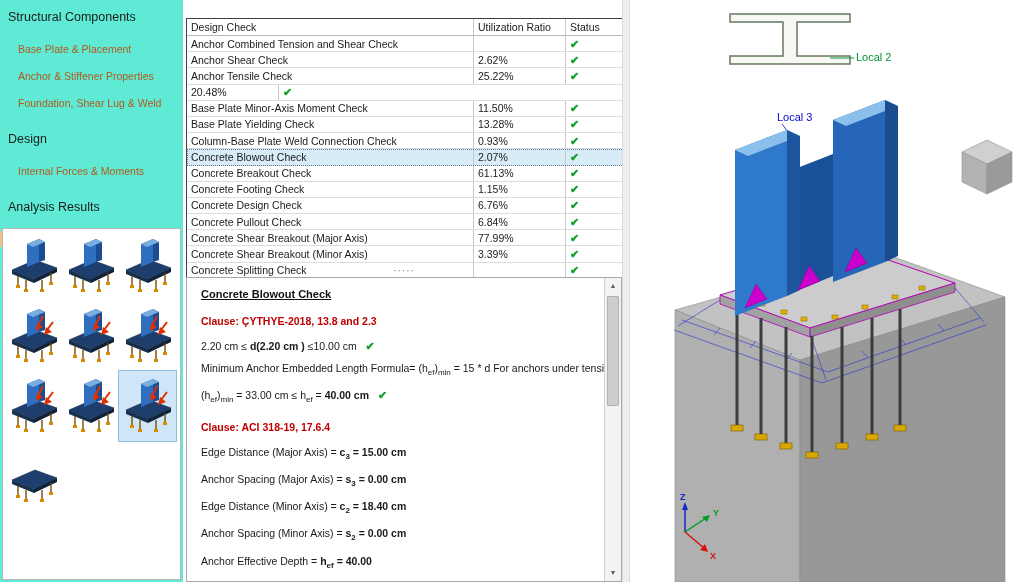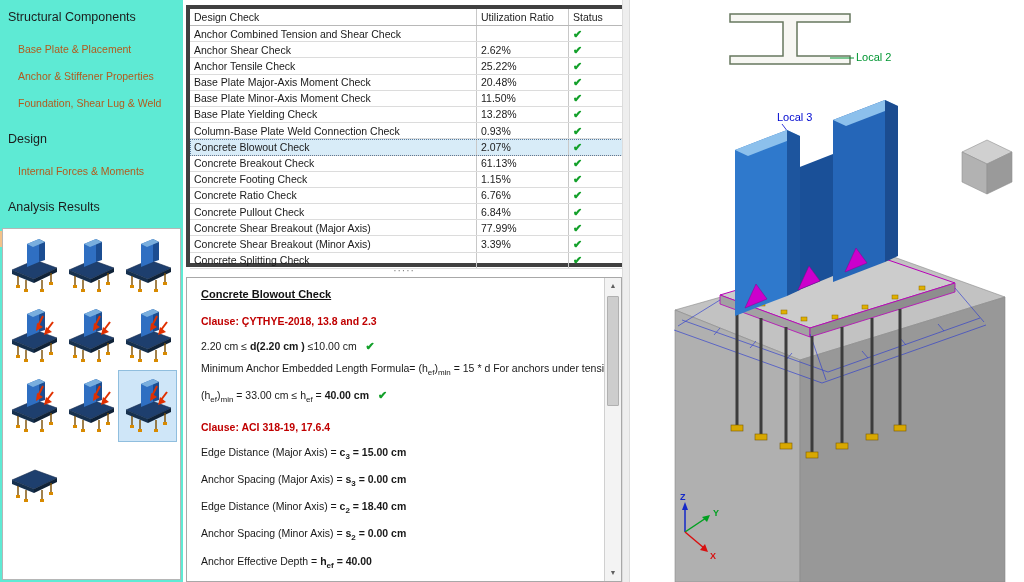--- a/index.html
+++ b/index.html
@@ -13,21 +13,21 @@
   .side-item{font-size:10.5px;padding:2px 8px 2px 18px;margin:11px 0;cursor:default;white-space:nowrap}
   .side-item.link{color:#b35a1d}
   .side-item.plain{color:#2a2a2a}
   .side-item.active{color:#2a2a2a;text-decoration:underline;background:#f3c289;width:153px}
   #thumb-grid{position:absolute;left:2px;top:228px;width:179px;height:352px;border:1px solid #b6b6b6;
     display:grid;grid-template-columns:repeat(3,57px);grid-auto-rows:70px;padding:2px;background:#fff}
   .thumb{display:flex;align-items:center;justify-content:center}
   .thumb.selected{background:#cfe6f8;outline:1px solid #90bede}
 
   
-  .table-panel{position:absolute;left:186px;top:5px;width:516px;height:262px;border:4px solid #404040;background:#fff}
+  .table-panel{position:absolute;left:186px;top:18px;width:516px;height:262px;border:1px solid #404040;background:#fff}
   .t-header,.t-row{display:flex;width:calc(100% - 17px);font-size:10.5px;white-space:nowrap}
   .t-header{height:17px;border-bottom:1px solid #b8b8b8;color:#222}
   .t-row{height:16.2px;border-bottom:1px solid #dcdcdc}
   .cell{padding:1.5px 4px;overflow:hidden}
   .col-check{flex:0 0 287px;border-right:1px solid #c8c8c8}
   .col-ratio{flex:0 0 92px;border-right:1px solid #c8c8c8}
   .col-status{flex:1;text-align:left}
   .t-row.selected{background:#d8ecf8;outline:1px dotted #5a7a9a;outline-offset:-1px}
   .chk{color:#13a02a;font-weight:bold;font-size:11px}
 
@@ -355,21 +355,20 @@
           <div class="cell col-check">Anchor Shear Check</div>
           <div class="cell col-ratio">2.62%</div>
           <div class="cell col-status"><span class="chk">✔</span></div>
         </div>
         <div class="t-row">
           <div class="cell col-check">Anchor Tensile Check</div>
           <div class="cell col-ratio">25.22%</div>
           <div class="cell col-status"><span class="chk">✔</span></div>
         </div>
         <div class="t-row">
-          <div class="cell col-check">Base Plate Major-Axis Moment Check</div>
           <div class="cell col-ratio">20.48%</div>
           <div class="cell col-status"><span class="chk">✔</span></div>
         </div>
         <div class="t-row">
           <div class="cell col-check">Base Plate Minor-Axis Moment Check</div>
           <div class="cell col-ratio">11.50%</div>
           <div class="cell col-status"><span class="chk">✔</span></div>
         </div>
         <div class="t-row">
           <div class="cell col-check">Base Plate Yielding Check</div>
@@ -390,21 +389,21 @@
           <div class="cell col-check">Concrete Breakout Check</div>
           <div class="cell col-ratio">61.13%</div>
           <div class="cell col-status"><span class="chk">✔</span></div>
         </div>
         <div class="t-row">
           <div class="cell col-check">Concrete Footing Check</div>
           <div class="cell col-ratio">1.15%</div>
           <div class="cell col-status"><span class="chk">✔</span></div>
         </div>
         <div class="t-row">
-          <div class="cell col-check">Concrete Ratio Check</div>
+          <div class="cell col-check">Concrete Design Check</div>
           <div class="cell col-ratio">6.76%</div>
           <div class="cell col-status"><span class="chk">✔</span></div>
         </div>
         <div class="t-row">
           <div class="cell col-check">Concrete Pullout Check</div>
           <div class="cell col-ratio">6.84%</div>
           <div class="cell col-status"><span class="chk">✔</span></div>
         </div>
         <div class="t-row">
           <div class="cell col-check">Concrete Shear Breakout (Major Axis)</div>

